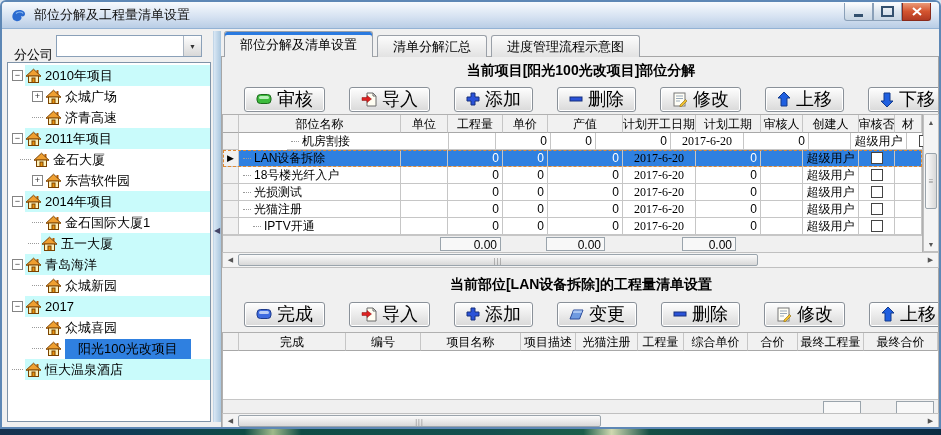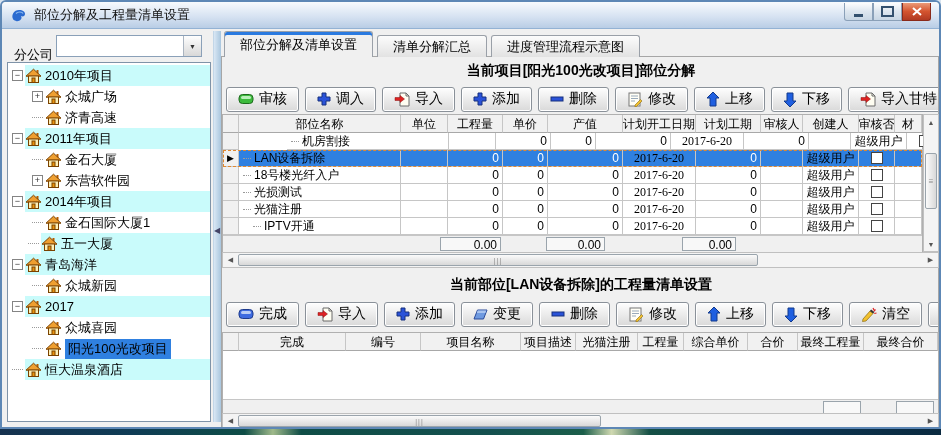--- a/index.html
+++ b/index.html
@@ -30,41 +30,41 @@
              display:flex;align-items:center;justify-content:center;font-size:7px;color:#333;}
   .tree{position:absolute;left:5px;top:60px;width:204px;height:360px;box-sizing:border-box;
         background:#fff;border:1px solid #7f93a8;overflow:hidden;padding-top:2px;}
   .tree-row{height:21px;display:flex;align-items:center;}
   .exp{width:11px;height:11px;box-sizing:border-box;border:1px solid #848484;background:#fff;
        font-size:9px;line-height:9px;text-align:center;color:#333;flex:0 0 11px;margin-right:2px;}
   .dots{width:11px;border-top:1px dotted #9a9a9a;flex:0 0 11px;margin-right:2px;}
   .hl{flex:1;display:flex;align-items:center;gap:3px;height:21px;}
   .band .hl{background:#c9fbfb;}
   .house{width:17px;height:16px;flex:0 0 17px;}
-  .sel .tlabel{background:#2f80e0;padding:1px 3px;}
+  .sel .tlabel{background:#2f80e0;padding:1px 13px;}
   
   .splitter{position:absolute;left:211px;top:29px;width:7px;height:391px;
             background:linear-gradient(90deg,#d9e7f4,#a9c6de);border-left:1px solid #c2d6e8;}
   .splitter-arrow{position:absolute;left:0px;top:195px;font-size:8px;color:#446;}
   
   .page{position:absolute;left:219px;top:54px;width:718px;height:372px;box-sizing:border-box;
         background:#f0f0f0;border:1px solid #a6a6a6;}
   .tabs{position:absolute;left:222px;top:29px;height:26px;display:flex;align-items:flex-end;z-index:2;}
   .tab{box-sizing:border-box;border:1px solid #9aa0a8;border-bottom:none;border-radius:3px 3px 0 0;
        padding:0 15px;display:flex;align-items:center;margin-right:4px;height:22px;
        background:linear-gradient(#fcfcfc,#e2e2e2);white-space:nowrap;}
   .tab.active{height:26px;background:#f0f0f0;box-shadow:inset 0 3px 0 #2a7ae0;}
   .sec-title{position:absolute;left:222px;width:714px;text-align:center;font-weight:bold;font-size:14px;}
   .t1{top:60px;} .t2{top:274px;}
   
   .toolbar{position:absolute;left:224px;width:712px;height:28px;display:flex;align-items:center;overflow:hidden;flex-wrap:nowrap;}
   .tb1{top:83px;} .tb2{top:298px;}
   .btn{flex:0 0 auto;display:inline-flex;align-items:center;gap:5px;height:25px;padding:0 11px;margin-right:6px;
-       box-sizing:border-box;border:1px solid #8a9199;border-radius:3px;white-space:nowrap;font-size:14px;
-       background:linear-gradient(#fefefe,#ececec 48%,#d9d9d9);box-shadow:inset 0 0 0 1px #fff;}
+       box-sizing:border-box;border:1px solid #8a9199;border-radius:3px;white-space:nowrap;font-size:18px;
+       background:linear-gradient(#fefefe,#ececec 48%,#d9d9d9);box-shadow:inset 0 0 0 1px #fff;margin-left:18px;}
   .btn svg{display:block;}
   
   .grid{position:absolute;box-sizing:border-box;border:1px solid #b0b0b0;background:#fff;}
   .g1{left:220px;top:112px;width:701px;}
   .g2{left:220px;top:330px;width:717px;}
   .grow{display:flex;}
   .cell{box-sizing:border-box;border-right:1px solid #c6c6c6;border-bottom:1px solid #c6c6c6;
         height:17px;line-height:16px;font-size:12px;overflow:hidden;white-space:nowrap;display:flex;align-items:center;}
   .hcell{height:18px;background:#f1f1f1;justify-content:center;border-bottom:1px solid #a8a8a8;}
   .ind{background:#f1f1f1;justify-content:center;font-size:9px;color:#000;}
@@ -178,21 +178,21 @@
         <span class="hl">
           <span class="house"><svg width="17" height="16" viewBox="0 0 17 16">
               <rect x="11.5" y="2" width="2" height="4" fill="#b85c00"></rect>
               <path d="M1 8.2 L8.5 1.2 L16 8.2 Z" fill="#ef9f30" stroke="#7a4200"></path>
               <rect x="3.5" y="8" width="10" height="6.5" fill="#fdf0b8" stroke="#7a4200"></rect>
               <rect x="7" y="10" width="3" height="4.5" fill="#e8920c" stroke="#7a4200"></rect>
             </svg></span>
           <span class="tlabel">2011年项目</span>
         </span>
       </div>
-      <div class="tree-row" style="padding-left: 24px;">
+      <div class="tree-row" style="padding-left: 12px;">
         <span class="dots"></span>
         <span class="hl">
           <span class="house"><svg width="17" height="16" viewBox="0 0 17 16">
               <rect x="11.5" y="2" width="2" height="4" fill="#b85c00"></rect>
               <path d="M1 8.2 L8.5 1.2 L16 8.2 Z" fill="#ef9f30" stroke="#7a4200"></path>
               <rect x="3.5" y="8" width="10" height="6.5" fill="#fdf0b8" stroke="#7a4200"></rect>
               <rect x="7" y="10" width="3" height="4.5" fill="#e8920c" stroke="#7a4200"></rect>
             </svg></span>
           <span class="tlabel">金石大厦</span>
         </span>
@@ -340,28 +340,20 @@
   <div class="sec-title t1">当前项目[阳光100光改项目]部位分解</div>
   <div class="toolbar tb1">
       <button class="btn">
         <span class="bicon">
           <svg width="16" height="12" viewBox="0 0 16 12">
             <rect x="1" y="1.5" width="14" height="9" rx="3.5" fill="#3dbb3d" stroke="#1d6b1d"></rect>
             <rect x="3" y="3" width="10" height="3" rx="1.5" fill="#b9f0b9"></rect>
           </svg>
         </span>
         <span>审核</span>
-      </button>
-      <button class="btn">
-        <span class="bicon">
-          <svg width="14" height="14" viewBox="0 0 14 14">
-            <path d="M5 1h4v4h4v4H9v4H5V9H1V5h4z" fill="#2a52d8" stroke="#17307e"></path>
-          </svg>
-        </span>
-        <span>调入</span>
       </button>
       <button class="btn">
         <span class="bicon">
           <svg width="16" height="15" viewBox="0 0 16 15">
             <path d="M6 1 h6 l3 3 v10 H6 Z" fill="#fffef2" stroke="#6a6a6a"></path>
             <path d="M12 1 v3 h3" fill="none" stroke="#6a6a6a"></path>
             <path d="M1 5.5 h5 V3.5 l4.5 3.5 -4.5 3.5 V8.5 H1 Z" fill="#dd2222" stroke="#8a1111" stroke-width="0.5"></path>
           </svg>
         </span>
         <span>导入</span>

